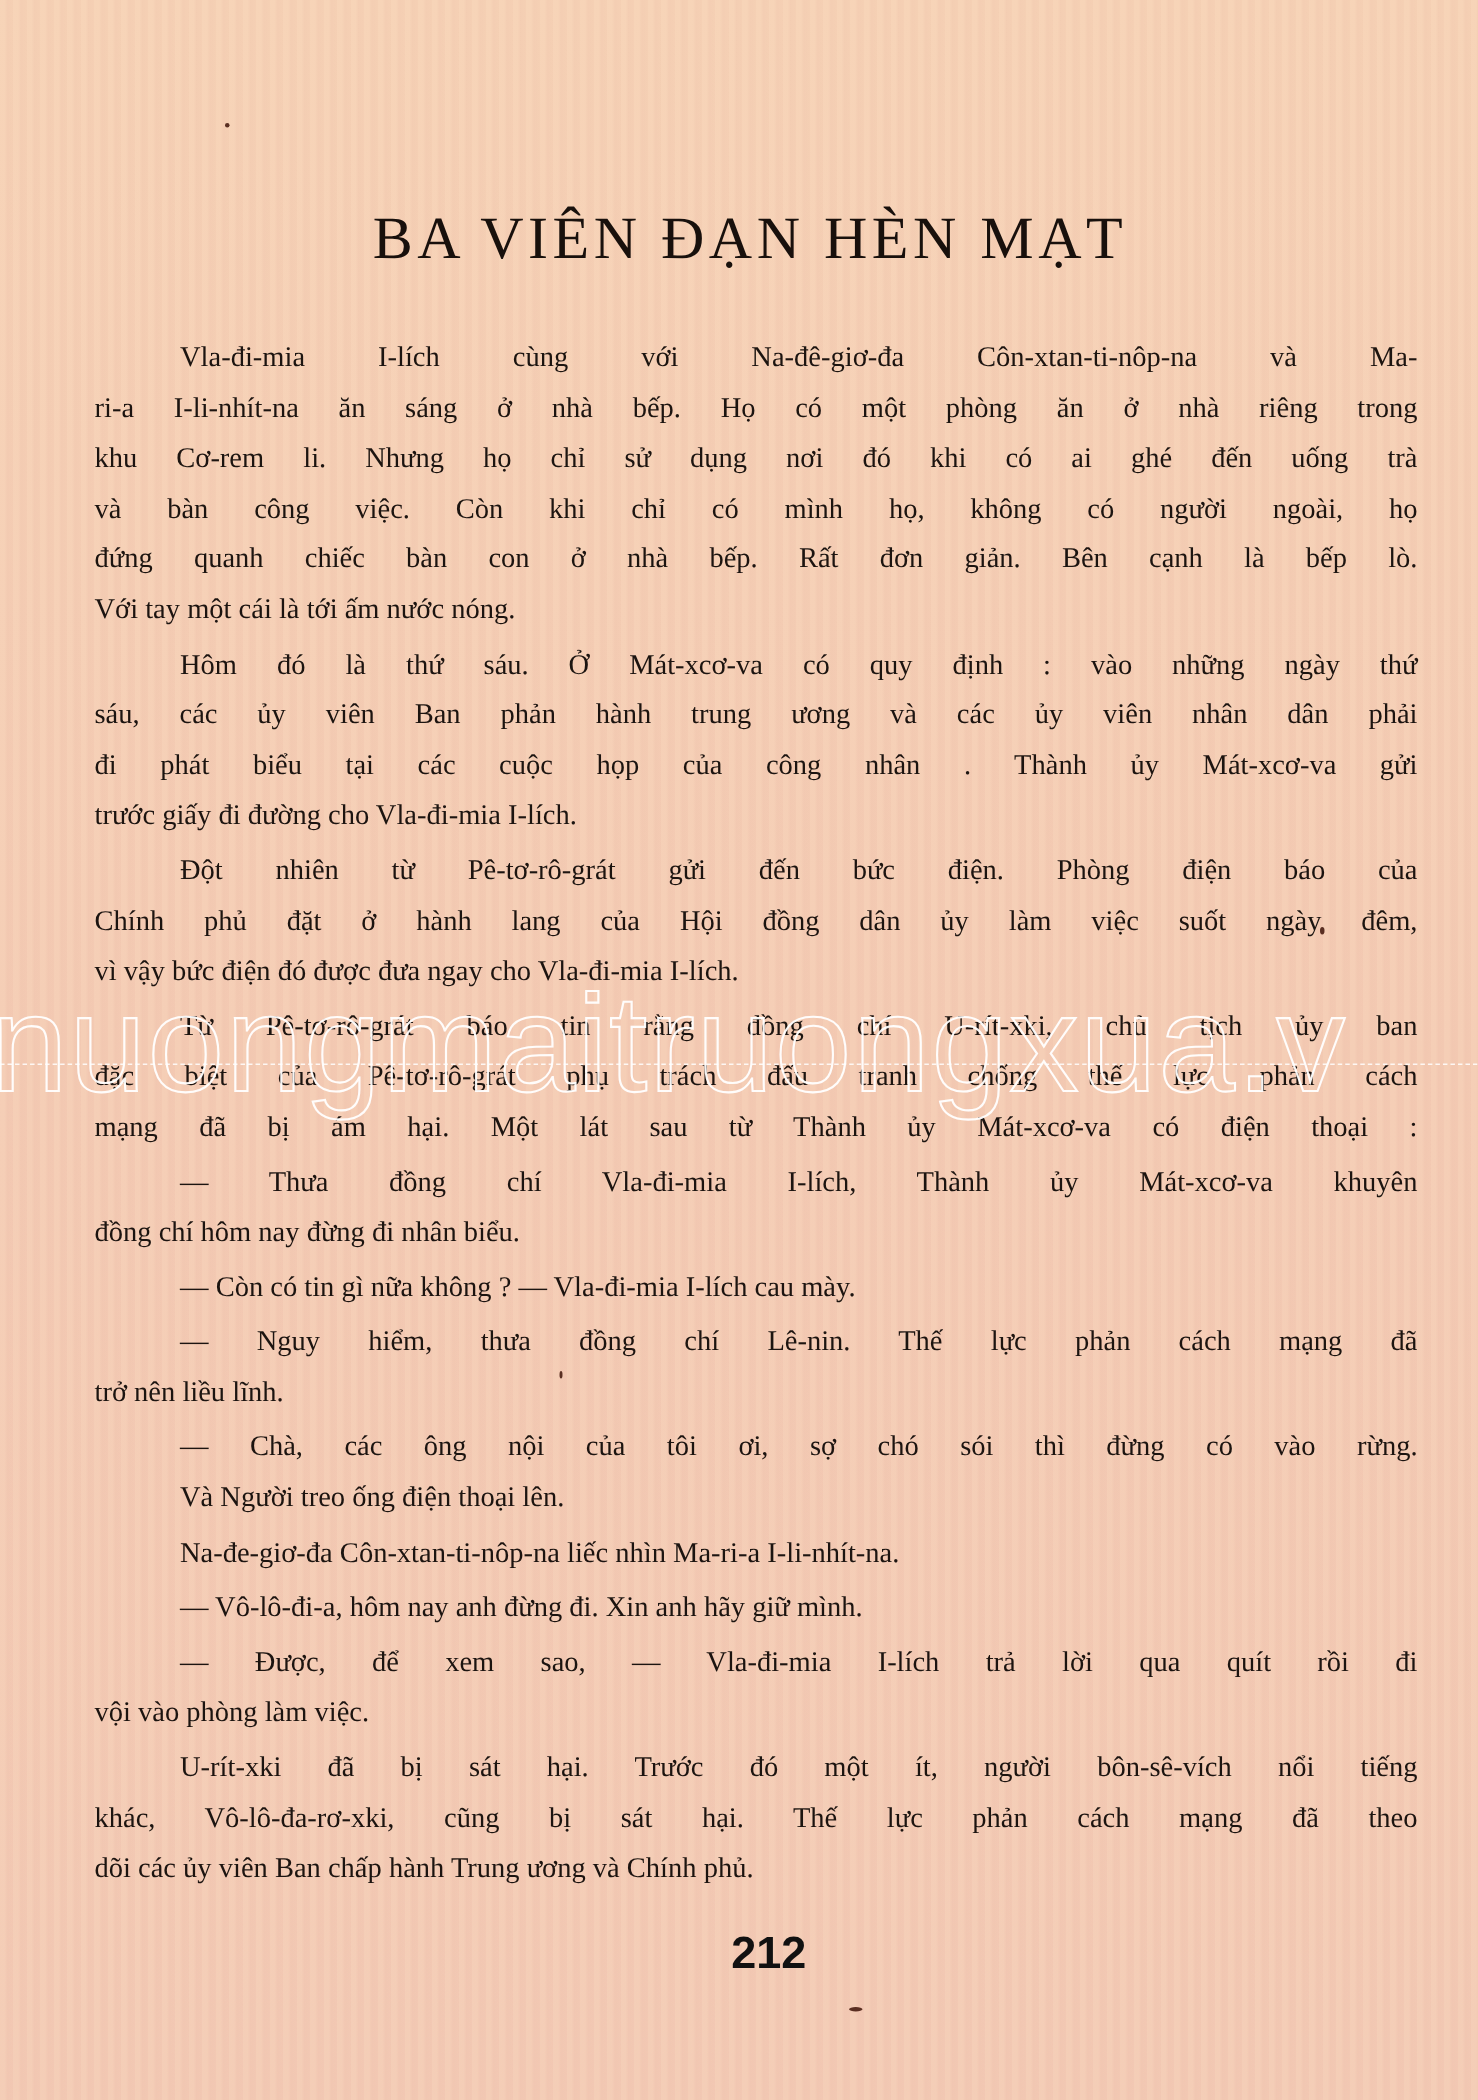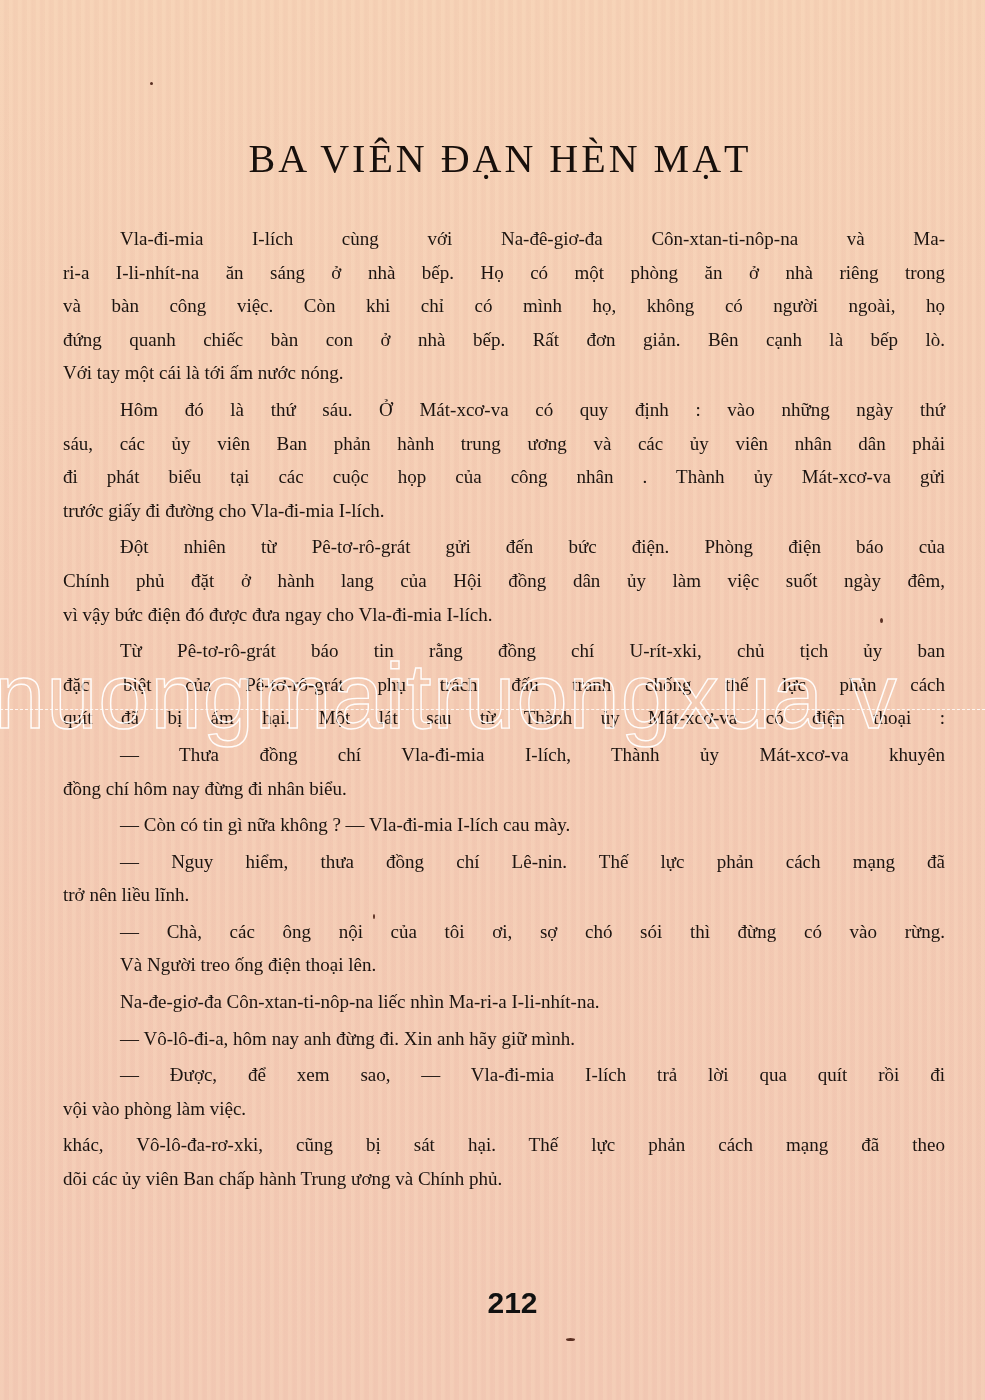--- a/index.html
+++ b/index.html
@@ -48,20 +48,21 @@
 
 <div class="page">
 
   <h1 class="title">BA VIÊN ĐẠN HÈN MẠT</h1>
 
   <div class="body-text">
 
     <p class="para">
       <span class="ln indent">Vla-đi-mia I-lích cùng với Na-đê-giơ-đa Côn-xtan-ti-nôp-na và Ma-</span>
       <span class="ln">ri-a I-li-nhít-na ăn sáng ở nhà bếp. Họ có một phòng ăn ở nhà riêng trong</span>
+      <span class="ln">khu Cơ-rem li. Nhưng họ chỉ sử dụng nơi đó khi có ai ghé đến uống trà</span>
       <span class="ln">và bàn công việc. Còn khi chỉ có mình họ, không có người  ngoài, họ</span>
       <span class="ln">đứng quanh chiếc bàn con ở nhà bếp. Rất đơn giản. Bên cạnh là bếp lò.</span>
       <span class="ln last">Với tay một cái là tới ấm nước nóng.</span>
     </p>
 
     <p class="para">
       <span class="ln indent">Hôm đó là thứ sáu. Ở Mát-xcơ-va có quy định : vào những ngày thứ</span>
       <span class="ln">sáu, các ủy viên Ban phản hành trung ương và các ủy viên nhân dân phải</span>
       <span class="ln">đi phát biểu tại các cuộc họp của công nhân . Thành ủy Mát-xcơ-va gửi</span>
       <span class="ln last">trước giấy đi đường cho Vla-đi-mia I-lích.</span>
@@ -69,21 +70,21 @@
 
     <p class="para">
       <span class="ln indent">Đột nhiên từ Pê-tơ-rô-grát gửi đến bức điện. Phòng điện báo của</span>
       <span class="ln">Chính phủ đặt ở hành lang của Hội đồng dân ủy làm việc suốt ngày đêm,</span>
       <span class="ln last">vì vậy bức điện đó được đưa ngay cho Vla-đi-mia I-lích.</span>
     </p>
 
     <p class="para">
       <span class="ln indent">Từ Pê-tơ-rô-grát báo tin rằng đồng chí U-rít-xki, chủ tịch ủy ban</span>
       <span class="ln">đặc biệt của Pê-tơ-rô-grát phụ trách đấu tranh chống thế lực phản cách</span>
-      <span class="ln">quít đã bị ám hại. Một lát sau từ Thành ủy Mát-xcơ-va có điện thoại :</span>
+      <span class="ln">mạng đã bị ám hại. Một lát sau từ Thành ủy Mát-xcơ-va có điện thoại :</span>
     </p>
 
     <p class="para">
       <span class="ln indent">— Thưa đồng chí Vla-đi-mia I-lích, Thành ủy Mát-xcơ-va khuyên</span>
       <span class="ln last">đồng chí hôm nay đừng đi nhân biểu.</span>
     </p>
 
     <p class="para">
       <span class="ln indent last">— Còn có tin gì nữa không ? — Vla-đi-mia I-lích cau mày.</span>
     </p>
@@ -105,20 +106,21 @@
     <p class="para">
       <span class="ln indent last">— Vô-lô-đi-a, hôm nay anh đừng đi. Xin anh hãy giữ mình.</span>
     </p>
 
     <p class="para">
       <span class="ln indent">— Được, để xem sao, — Vla-đi-mia I-lích trả lời qua quít rồi đi</span>
       <span class="ln last">vội vào phòng làm việc.</span>
     </p>
 
     <p class="para">
+      <span class="ln indent">U-rít-xki đã bị sát hại. Trước đó một ít, người bôn-sê-vích nổi tiếng</span>
       <span class="ln">khác, Vô-lô-đa-rơ-xki, cũng bị sát hại. Thế lực phản cách mạng đã theo</span>
       <span class="ln last">dõi các ủy viên Ban chấp hành Trung ương và Chính phủ.</span>
     </p>
   </div>
 
   <div class="wm-line"></div>
   <div class="watermark">nuongmaitruongxua.v</div>
 
   <div class="page-number">212</div>
 

